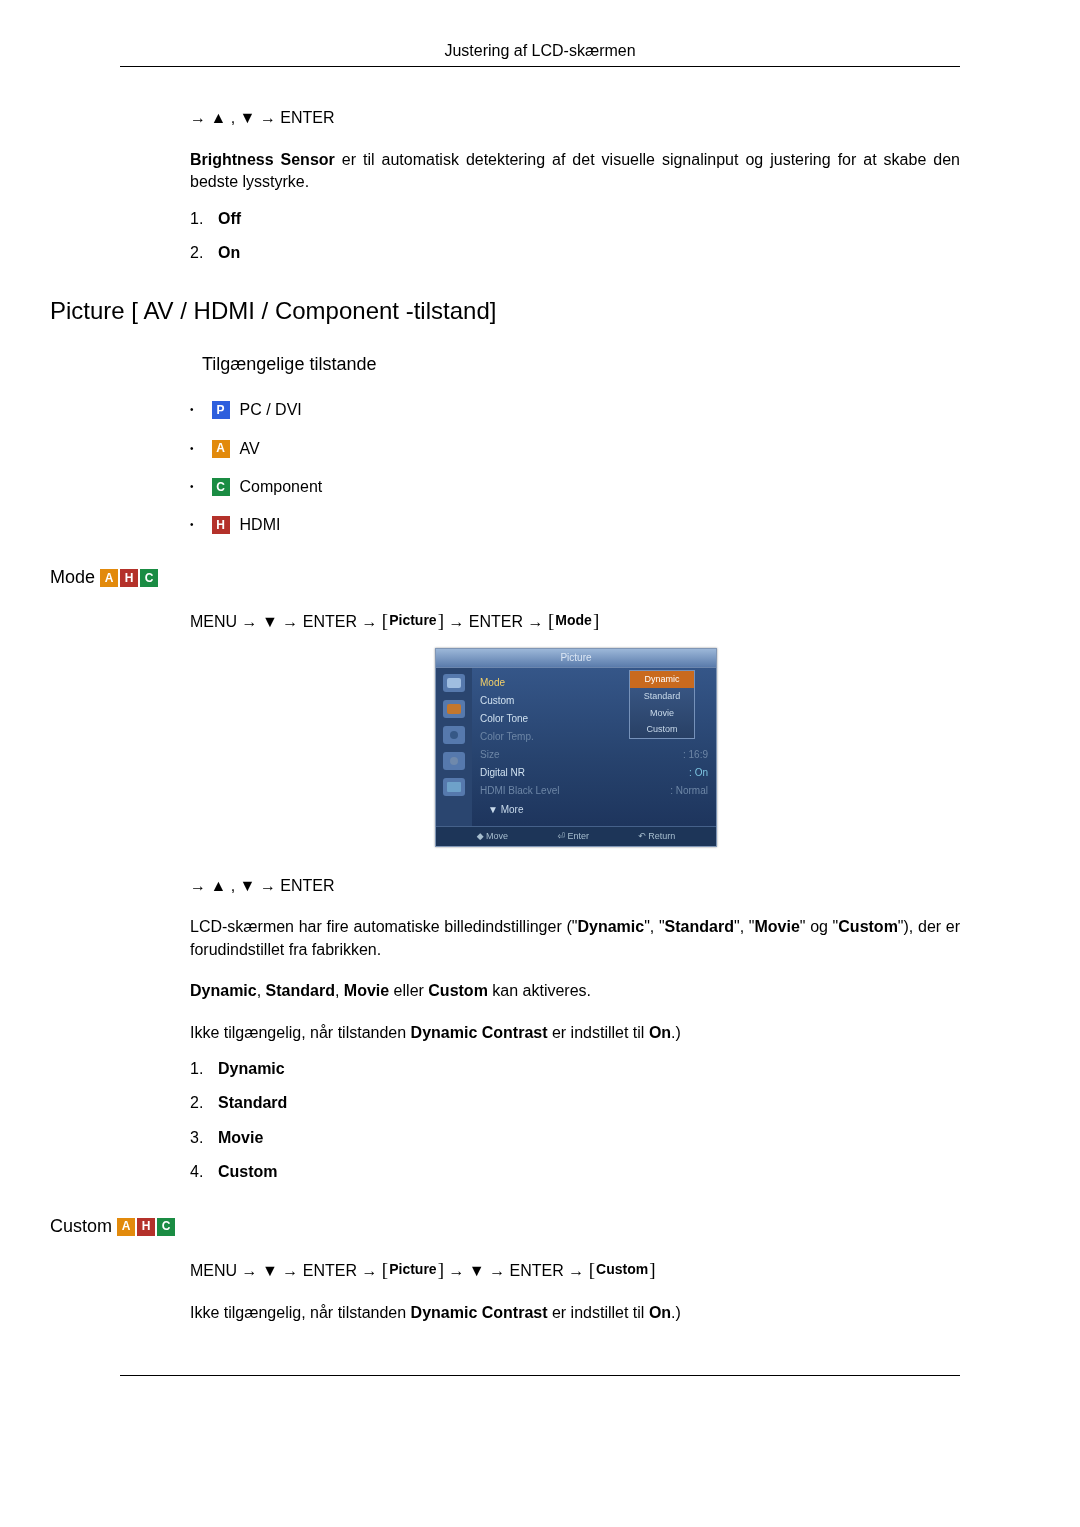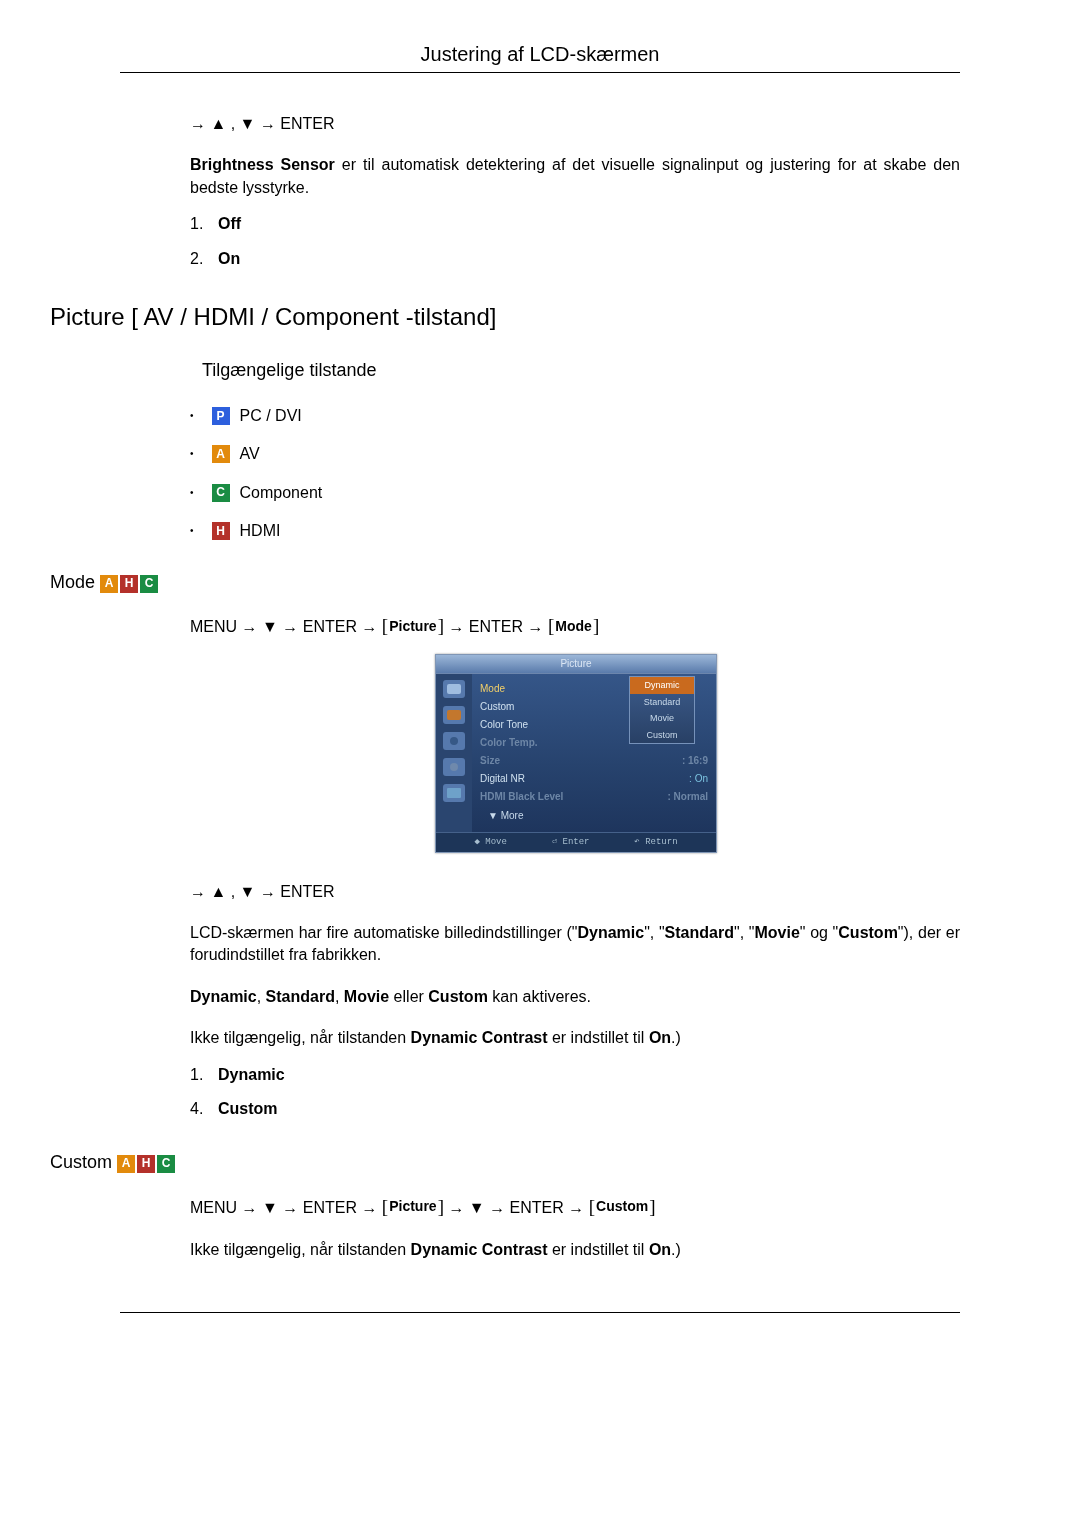--- a/index.html
+++ b/index.html
@@ -9,21 +9,21 @@
     margin: 0;
     padding: 40px 120px 60px 120px;
     background: #fff;
     line-height: 1.4;
   }
   .header {
     text-align: center;
     border-bottom: 1px solid #000;
     padding-bottom: 4px;
     margin-bottom: 40px;
-    font-size: 20px;
+    font-size: 16px;
   }
   .nav-line {
     margin-bottom: 14px;
   }
   .body-text {
     margin-bottom: 14px;
     text-align: justify;
     margin-top: 19px;
   }
   .bold { font-weight: bold; }
@@ -137,21 +137,21 @@
     padding: 6px 8px;
   }
   .osd-row {
     display: flex;
     justify-content: space-between;
     padding: 2px 0;
     white-space: nowrap;
   }
   .osd-row .lab { color: #cfe0ef; }
   .osd-row .val { color: #7cc3e0; }
-  .osd-dim .lab, .osd-dim .val { color: #6d86a6; font-weight: bold; }
+  .osd-dim .lab, .osd-dim .val { color: #6d86a6; }
   .osd-high .lab { color: #f2cf69; }
   .osd-dropdown {
     position: absolute;
     right: 20px;
     top: 22px;
     width: 64px;
     background: linear-gradient(#3d5c8c,#284065);
     border: 1px solid #7692ba;
     font-size: 9px;
     color: #c9daea;
@@ -169,21 +169,20 @@
     color: #c8daeb;
   }
   .osd-foot {
     display: flex;
     justify-content: space-around;
     padding: 3px 16px;
     background: #1d3558;
     border-top: 1px solid #45618a;
     font-size: 9px;
     color: #a7becf;
-    font-family: Liberation Mono, monospace;
   }
   .bracket-lbl {
     display: inline-flex;
     align-items: center;
   }
   .bracket-lbl .br { font-family: 'Times New Roman', serif; font-size: 19px; }
   .bracket-lbl .inner { font-weight: bold; font-size: 14px; padding: 0 1px;}
 </style>
 </head>
 <body>
@@ -339,20 +338,22 @@
   <div class="body-text">
     <span class="bold">Dynamic</span><span>, </span><span class="bold">Standard</span><span>, </span><span class="bold">Movie</span><span> eller </span><span class="bold">Custom</span><span> kan aktiveres.</span>
   </div>
 
   <div class="body-text">
     <span>Ikke tilgængelig, når tilstanden </span><span class="bold">Dynamic Contrast</span><span> er indstillet til </span><span class="bold">On</span><span>.)</span>
   </div>
 
   <ol class="plain">
     <li><span class="num">1.</span><span class="bold">Dynamic</span></li>
+    <li><span class="num">2.</span><span class="bold">Standard</span></li>
+    <li><span class="num">3.</span><span class="bold">Movie</span></li>
     <li><span class="num">4.</span><span class="bold">Custom</span></li>
   </ol>
 </div>
 
 <div class="h-mode">
   <span>Custom</span>
   <span class="badge-row">
     <span class="badge badge-a">A</span>
     <span class="badge badge-h">H</span>
     <span class="badge badge-c">C</span>

